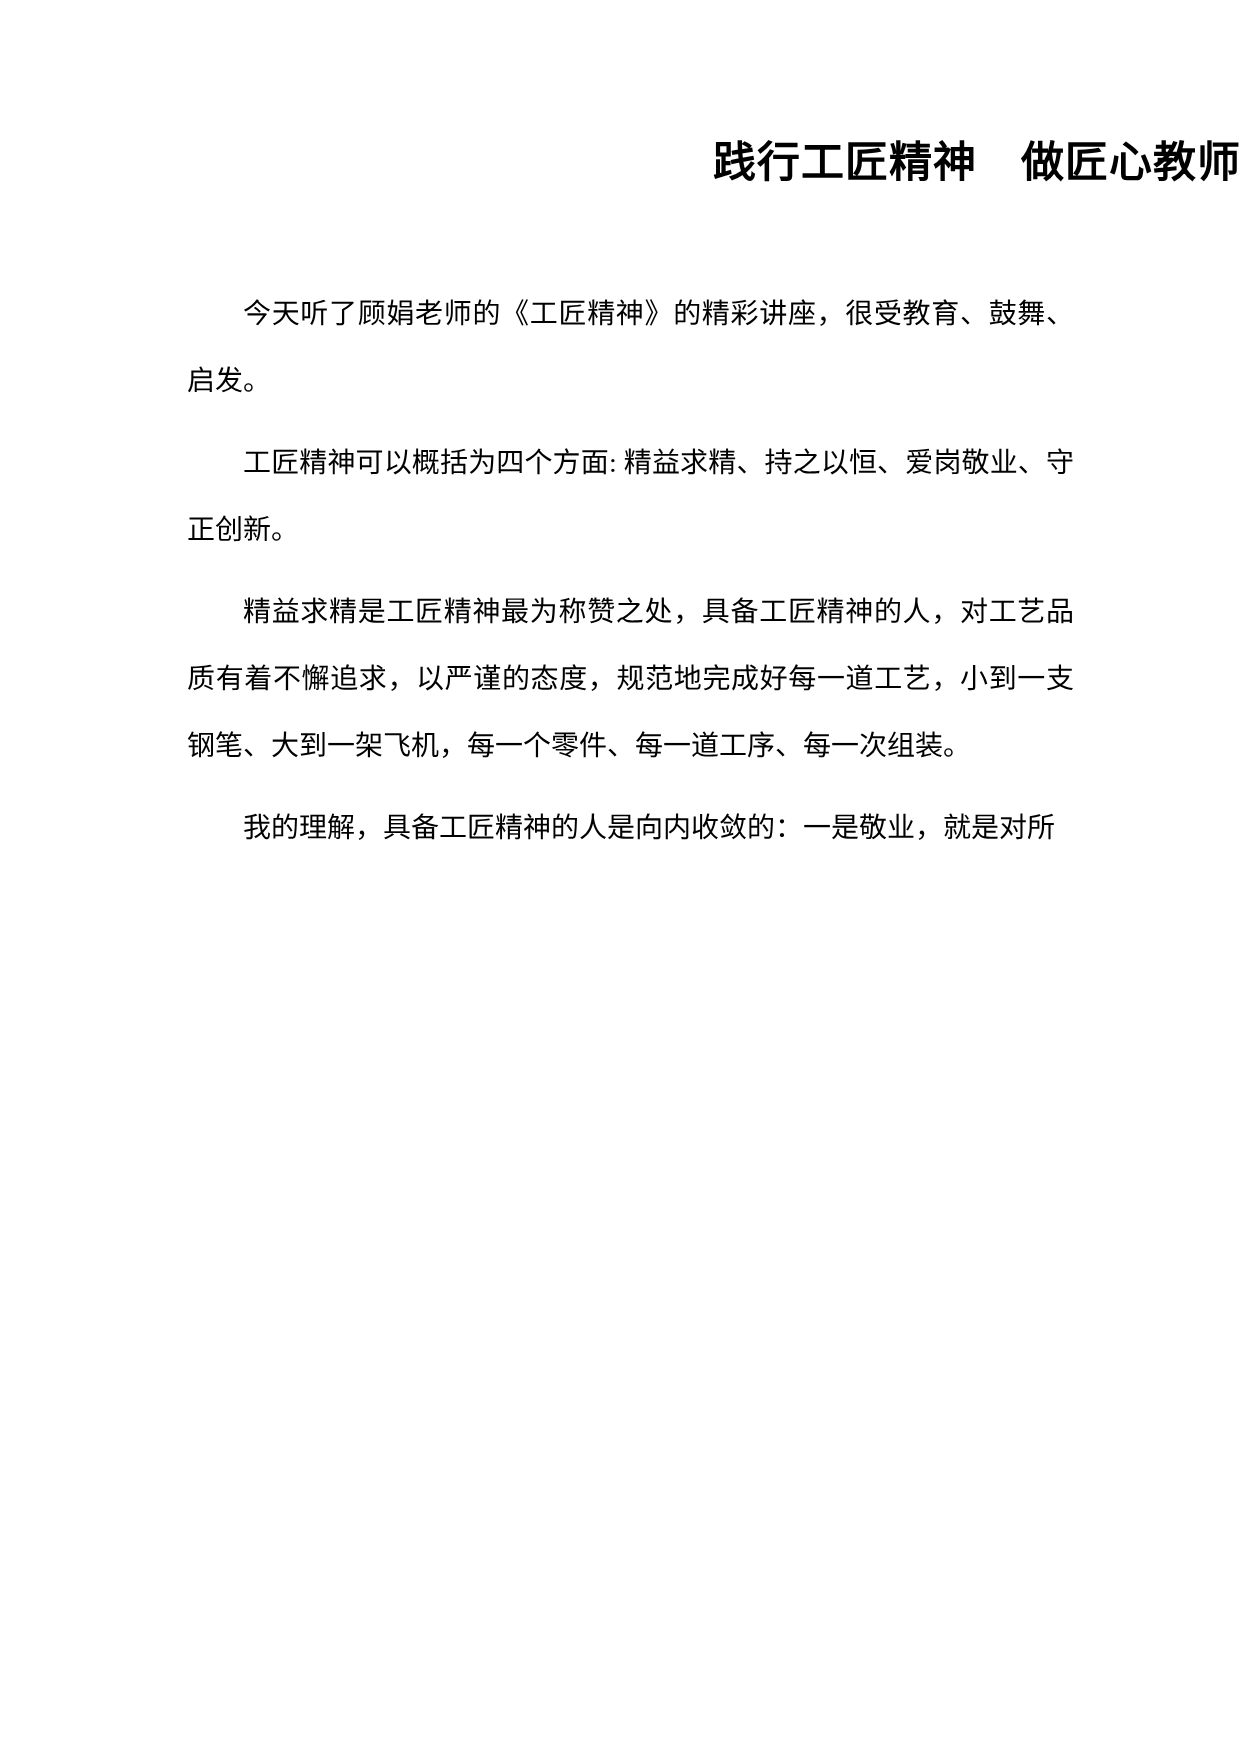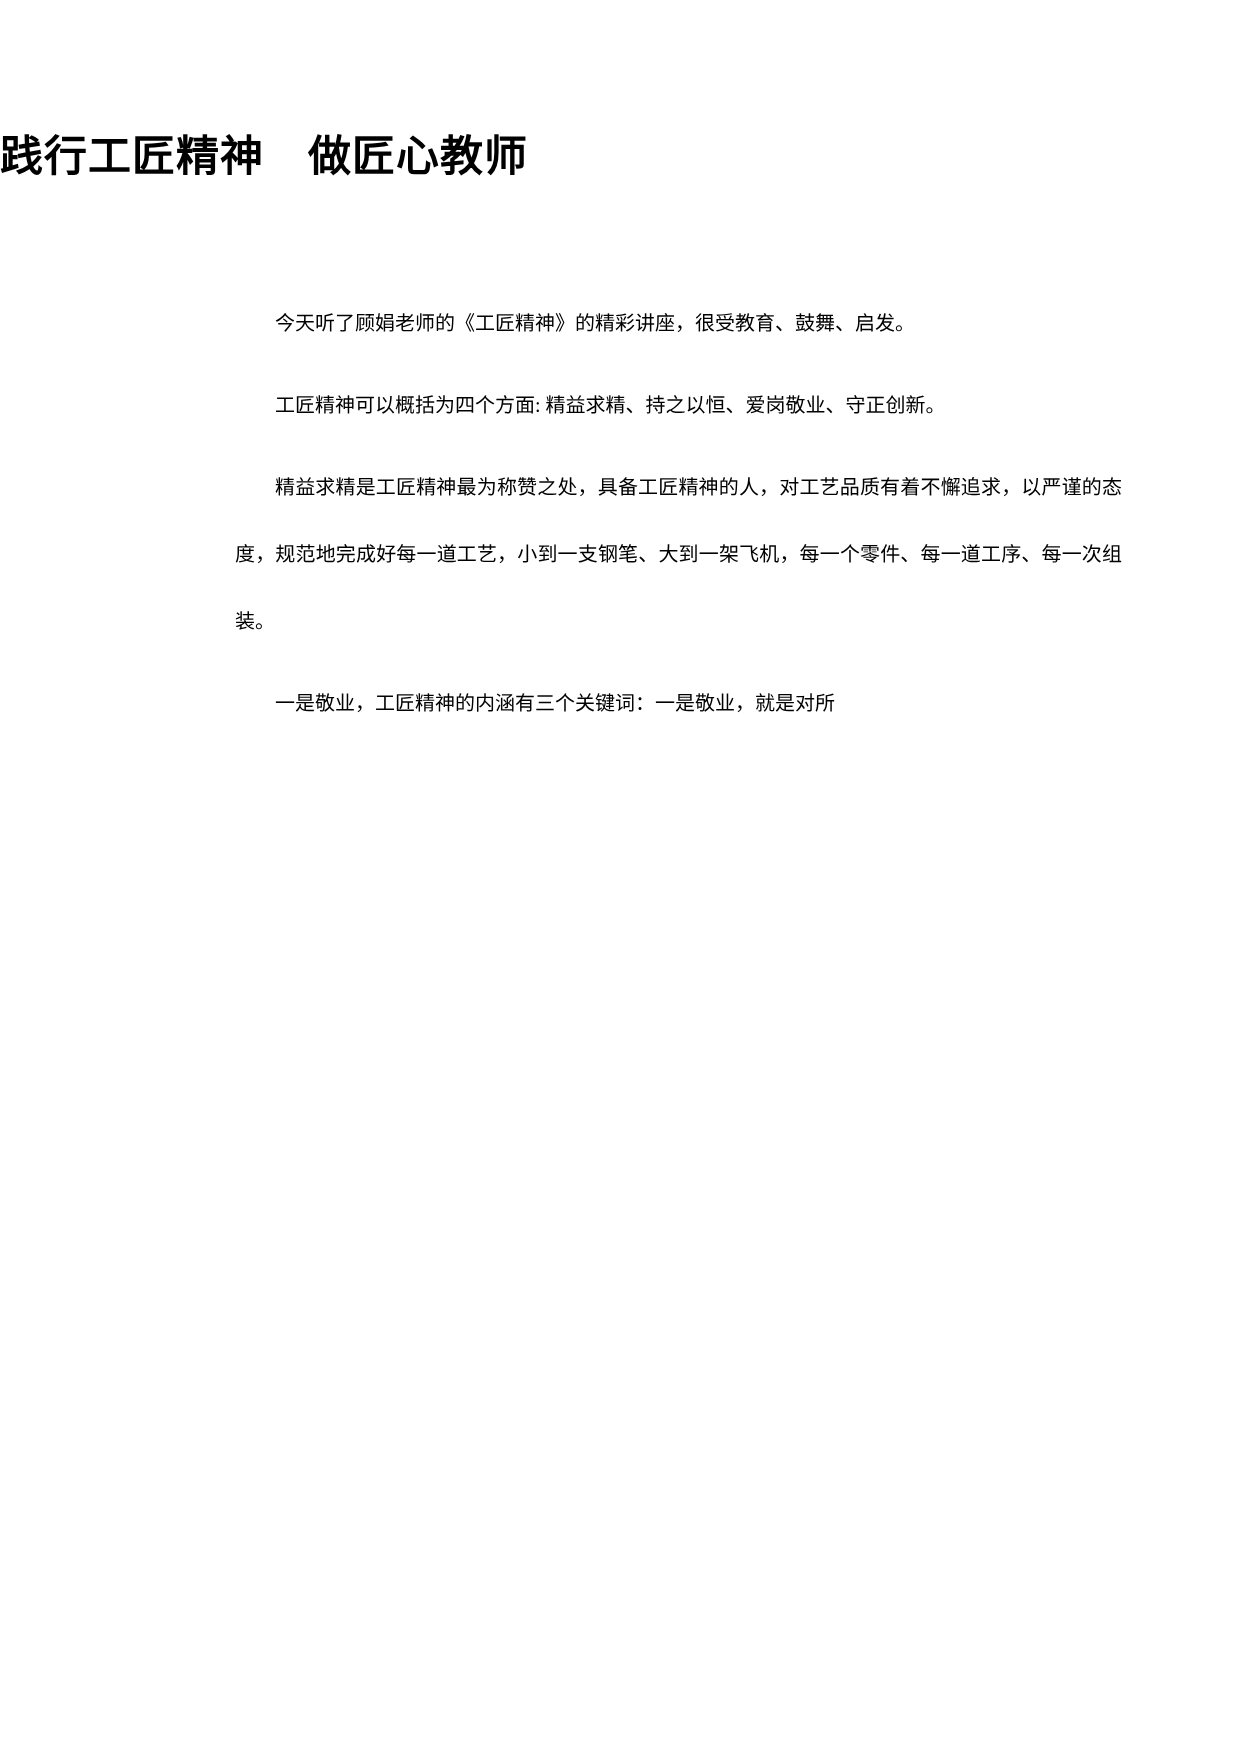--- a/index.html
+++ b/index.html
@@ -12,56 +12,55 @@
     width: 1241px;
     height: 1754px;
     margin: 0 auto;
     background: #ffffff;
     color: #000000;
     font-family: "Liberation Serif", "DejaVu Serif", serif;
     overflow: hidden;
   }
   .doc-title {
     position: absolute;
-    top: 126px;
+    top: 132px;
     left: 0;
     width: 100%;
     margin: 0;
-    text-align: left;
+    text-align: right;
     font-size: 43px;
     line-height: 62px;
     font-weight: 700;
     letter-spacing: 1px;
     white-space: pre;
   }
   .doc-body {
     position: absolute;
     left: 187px;
-    top: 290px;
+    top: 280px;
     width: 887px;
-    font-size: 20px;
+    font-size: 28px;
     line-height: 67px;
     text-align: justify;
     text-justify: inter-ideograph;
-    margin-left: 48px;
   }
   .doc-body p {
     margin: 0 0 15px 0;
     text-indent: 2em;
     word-break: break-all;
   }
   .doc-body p:last-child {
     margin-bottom: 0;
   }
 </style>
 </head>
 <body>
 
 <div class="page">
   <h1 class="doc-title">践行工匠精神　做匠心教师</h1>
 
   <div class="doc-body">
     <p>今天听了顾娟老师的《工匠精神》的精彩讲座，很受教育、鼓舞、启发。</p>
     <p>工匠精神可以概括为四个方面: 精益求精、持之以恒、爱岗敬业、守正创新。</p>
     <p>精益求精是工匠精神最为称赞之处，具备工匠精神的人，对工艺品质有着不懈追求，以严谨的态度，规范地完成好每一道工艺，小到一支钢笔、大到一架飞机，每一个零件、每一道工序、每一次组装。</p>
-    <p>一是敬业，工匠精神的内涵有三个关键词：一是敬业，就是对所</p>
+    <p>我的理解，具备工匠精神的人是向内收敛的：一是敬业，就是对所</p>
   </div>
 </div>
 
 </body></html>

